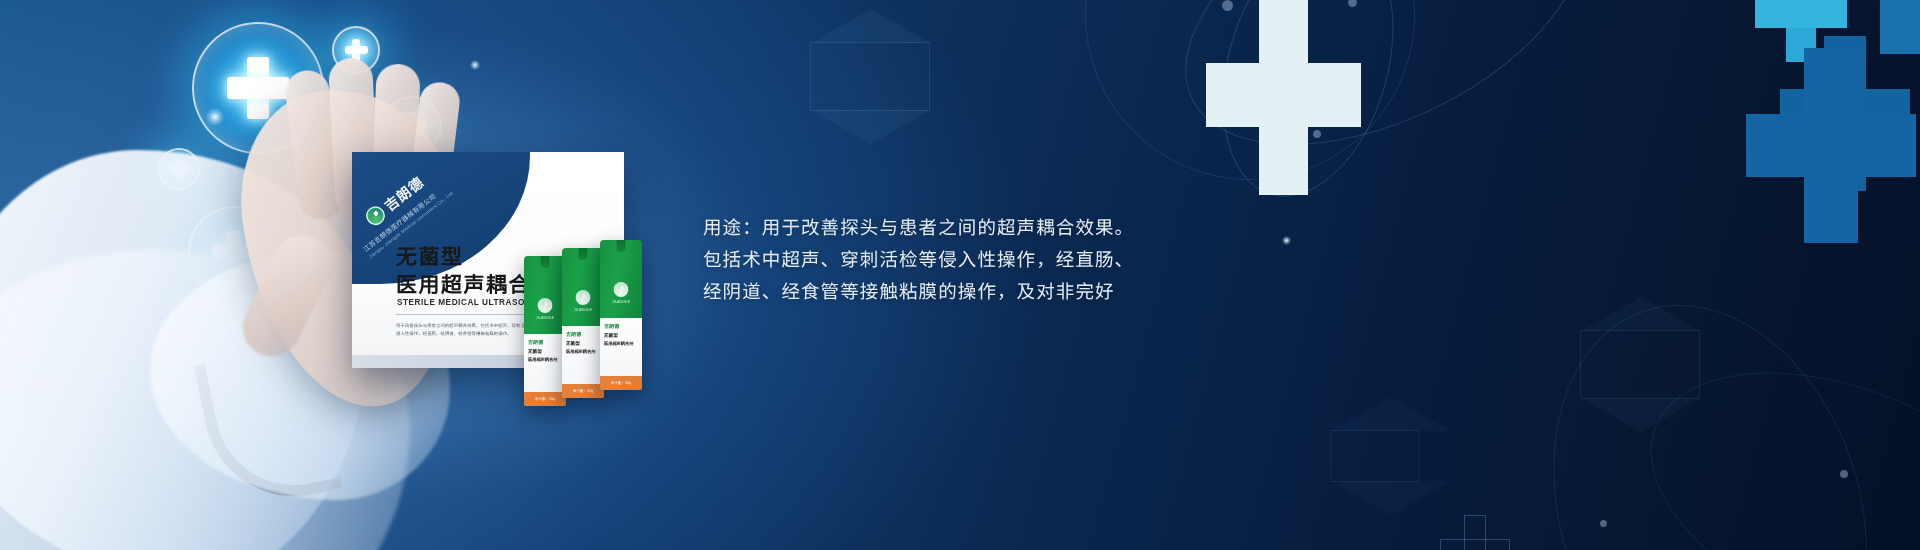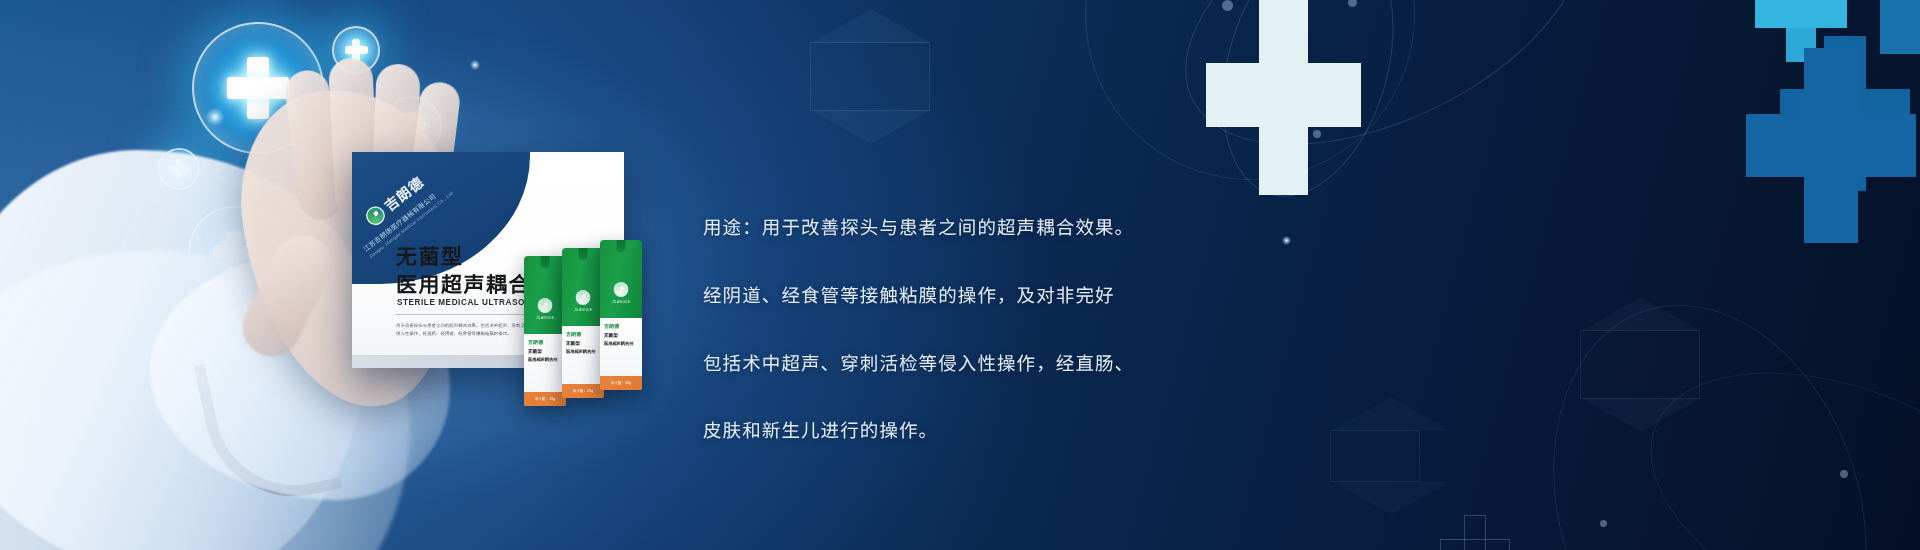--- a/index.html
+++ b/index.html
@@ -235,21 +235,20 @@
   .headline {
     font-size:31px; font-weight:400; color:#ffffff;
     letter-spacing:3px; line-height:1.2;
     text-shadow:0 2px 12px rgba(0,0,0,0.35);
   }
   .body { margin-top:36px; }
   .body p {
     font-size:18.5px; color:#e4edf7; line-height:1.72;
     letter-spacing:1.1px; white-space:nowrap;
     text-shadow:0 1px 6px rgba(0,0,0,0.32);
-    margin-top:36px;
   }
 </style>
 </head>
 <body>
 
 <div class="banner">
 
   <div class="bg-layer">
 
     <div class="hex" style="left:810px; top:42px;"></div>
@@ -408,19 +407,18 @@
         <span class="l1">无菌型</span>
         <span class="l2">医用超声耦合剂</span>
         <span class="bottom">净含量：20g</span>
       </div>
     </div>
   </div>
 
   <div class="copy">
     <div class="body">
       <p>用途：用于改善探头与患者之间的超声耦合效果。</p>
+      <p>包括术中超声、穿刺活检等侵入性操作，经直肠、</p>
       <p>经阴道、经食管等接触粘膜的操作，及对非完好</p>
-      <p>包括术中超声、穿刺活检等侵入性操作，经直肠、</p>
-      <p>皮肤和新生儿进行的操作。</p>
     </div>
   </div>
 
 </div>
 
 </body></html>

